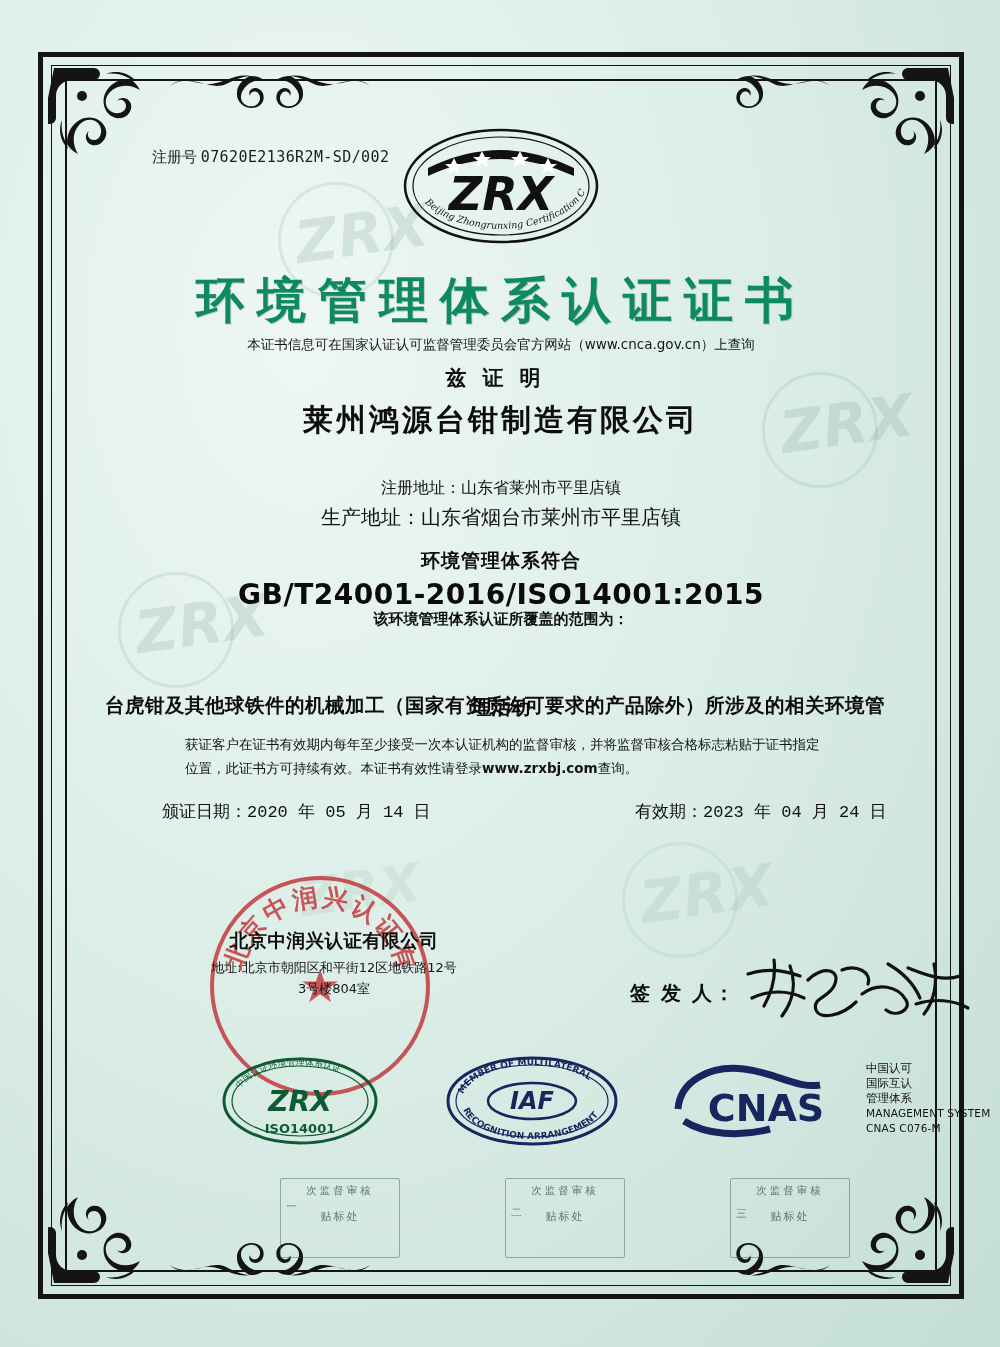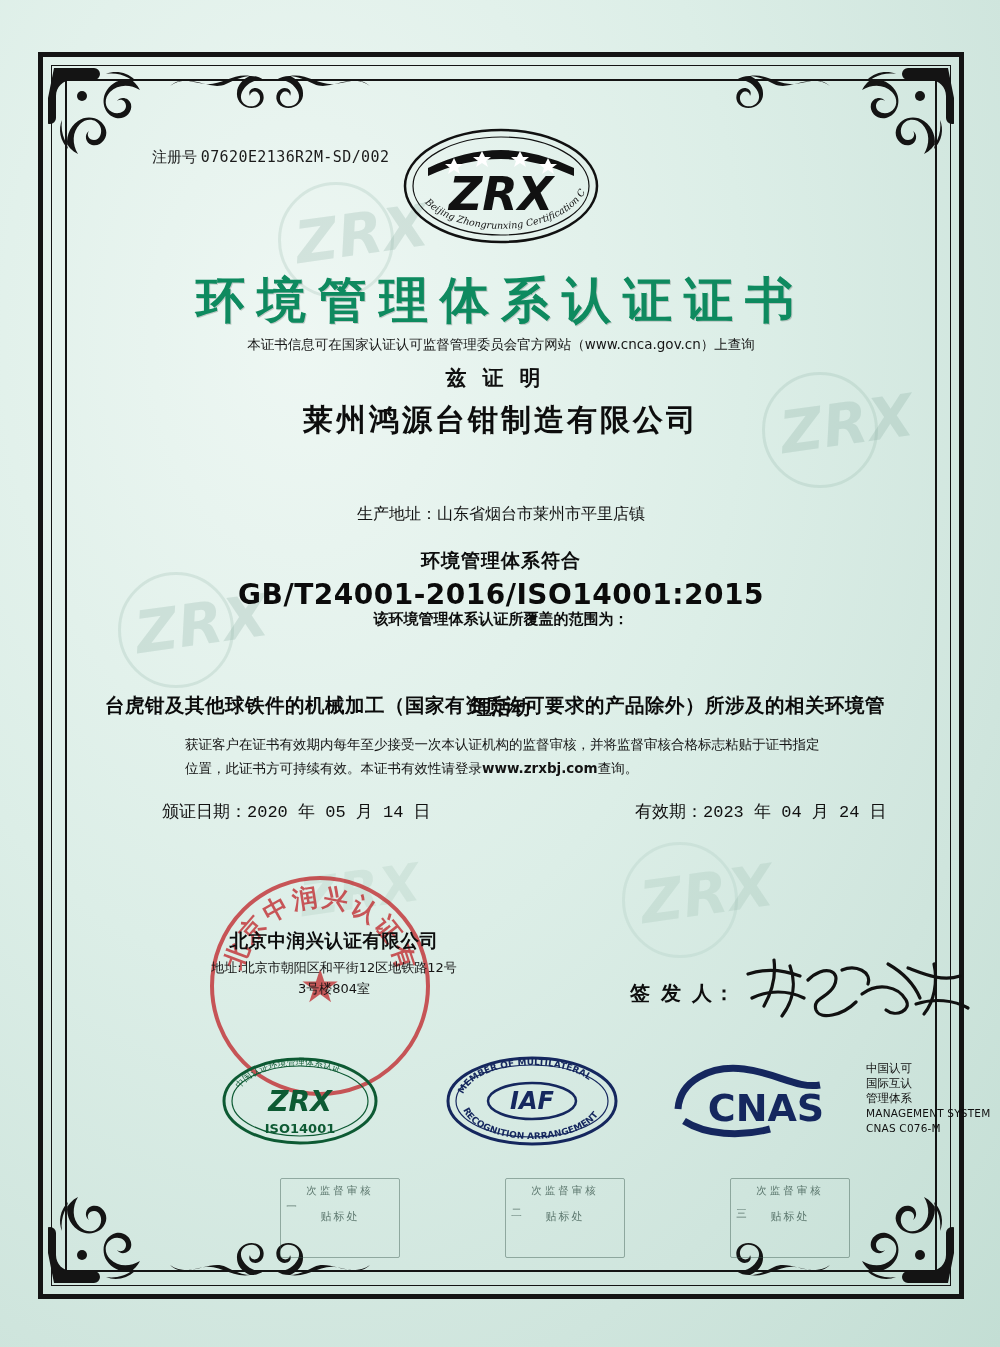--- a/index.html
+++ b/index.html
@@ -153,21 +153,21 @@
     position: absolute;
     top: 378px; left: 0; right: 0;
     text-align: center;
     font-size: 16px;
     color: #111;
   }
   .addr2 {
     position: absolute;
     top: 404px; left: 0; right: 0;
     text-align: center;
-    font-size: 16px;
+    font-size: 20px;
     color: #111;
   }
   .conform {
     position: absolute;
     top: 448px; left: 0; right: 0;
     text-align: center;
     font-size: 19px;
     font-weight: bold;
     color: #0d0d0d;
     letter-spacing: 1px;
@@ -487,20 +487,21 @@
         <text font-family="DejaVu Serif, serif" font-size="9.5" fill="#111" font-style="italic">
           <textPath href="#arcpath" startOffset="6%">Beijing Zhongrunxing Certification Co.,Ltd.</textPath>
         </text>
       </svg>
     </div>
 
     <div class="title">环境管理体系认证证书</div>
     <div class="subtitle">本证书信息可在国家认证认可监督管理委员会官方网站（www.cnca.gov.cn）上查询</div>
     <div class="zizheng">兹证明</div>
     <div class="company">莱州鸿源台钳制造有限公司</div>
+    <div class="addr1">注册地址：山东省莱州市平里店镇</div>
     <div class="addr2">生产地址：山东省烟台市莱州市平里店镇</div>
 
     <div class="conform">环境管理体系符合</div>
     <div class="standard">GB/T24001-2016/ISO14001:2015</div>
     <div class="scope-label">该环境管理体系认证所覆盖的范围为：</div>
     <div class="scope-1">台虎钳及其他球铁件的机械加工（国家有资质许可要求的产品除外）所涉及的相关环境管</div>
     <div class="scope-2">理活动</div>
 
     <div class="note">
       <span>获证客户在证书有效期内每年至少接受一次本认证机构的监督审核，并将监督审核合格标志粘贴于证书指定</span><br>

